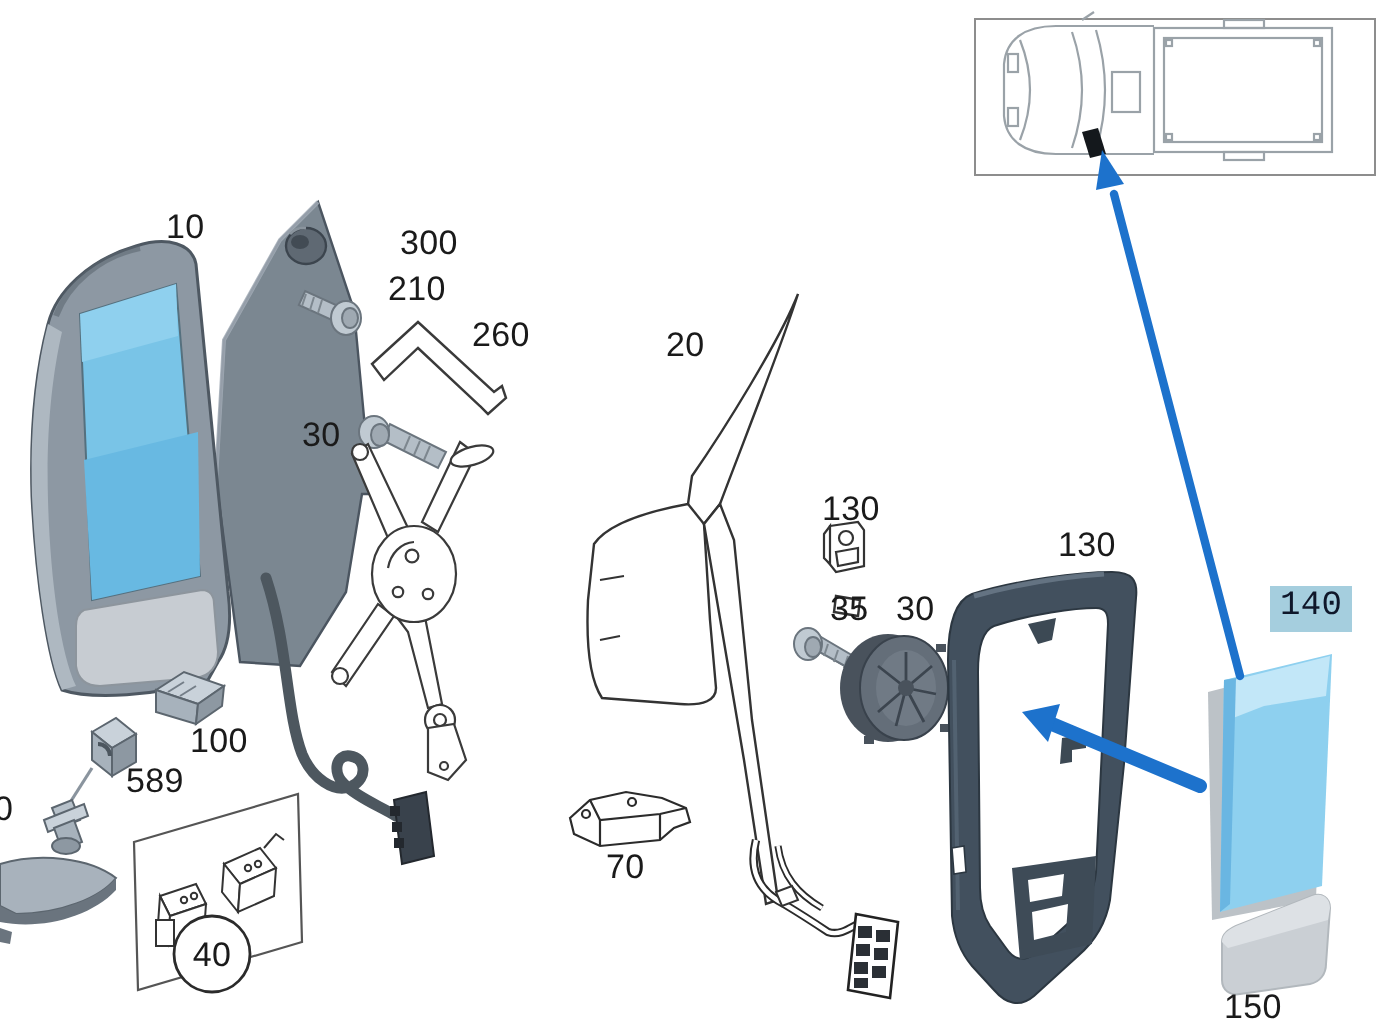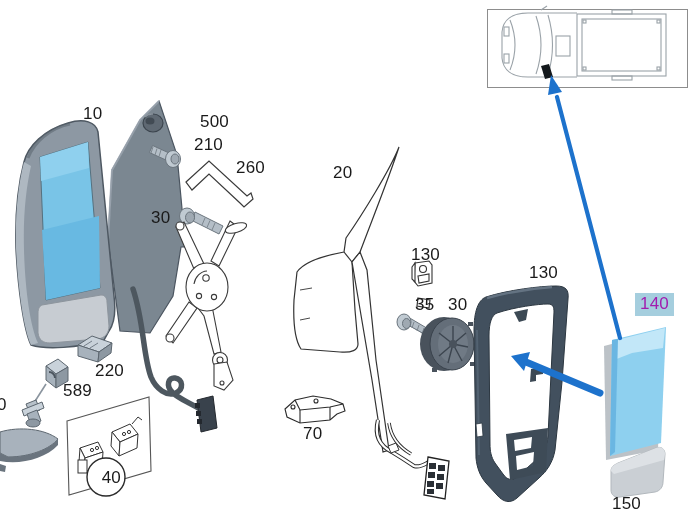--- a/index.html
+++ b/index.html
@@ -6,24 +6,24 @@
   .stage{
     position:relative;width:696px;height:516px;background:#ffffff;
     overflow:hidden;font-family:"Liberation Sans",sans-serif;
   }
   .canvas{position:absolute;left:0;top:0;}
   .plabel{
     position:absolute;font-size:17px;line-height:1.15;color:#1a1a1a;
     letter-spacing:.2px;white-space:nowrap;user-select:none;cursor:pointer;text-align:center;
   }
   .plabel.hl{
-    background:#a5cede;padding:1px 5px 2px 5px;color:#a21caf;
+    background:#a5cede;padding:1px 5px 2px 5px;color:#0f172a;font-family:Liberation Mono, monospace;
   }
   .plabel.circled{
-    width:30px;text-align:right;cursor:pointer;
+    width:30px;text-align:center;cursor:pointer;
   }
 </style>
 </head>
 <body>
 
 <div class="stage">
 
   <svg class="canvas" width="696" height="516" viewBox="0 0 696 516">
 
     <g>
@@ -247,30 +247,30 @@
       <line x1="620" y1="338" x2="557" y2="97" stroke="#1d72cc" stroke-width="4.2" stroke-linecap="round"></line>
       <polygon points="551,75 562,92 548,95" fill="#1d72cc"></polygon>
     </g>
     <g>
       <line x1="600" y1="393" x2="526" y2="362" stroke="#1d72cc" stroke-width="7" stroke-linecap="round"></line>
       <polygon points="511,356 530,352 524,371" fill="#1d72cc"></polygon>
     </g>
   </svg>
 
   <div class="plabel" style="left:83px;top:104px">10</div>
-  <div class="plabel" style="left:200px;top:112px">500</div>
+  <div class="plabel" style="left:200px;top:112px">300</div>
   <div class="plabel" style="left:194px;top:135px">210</div>
   <div class="plabel" style="left:236px;top:158px">260</div>
   <div class="plabel" style="left:333px;top:163px">20</div>
   <div class="plabel" style="left:151px;top:208px">30</div>
   <div class="plabel" style="left:411px;top:245px">130</div>
   <div class="plabel" style="left:415px;top:295px">35</div>
   <div class="plabel" style="left:448px;top:295px">30</div>
   <div class="plabel" style="left:529px;top:263px">130</div>
   <div class="plabel hl" style="left:635px;top:293px">140</div>
-  <div class="plabel" style="left:95px;top:361px">220</div>
+  <div class="plabel" style="left:95px;top:361px">100</div>
   <div class="plabel" style="left:63px;top:381px">589</div>
   <div class="plabel" style="left:303px;top:424px">70</div>
   <div class="plabel circled" style="left:91px;top:468px">40</div>
   <div class="plabel" style="left:612px;top:494px">150</div>
   <div class="plabel" style="left:-3px;top:395px">0</div>
 
 </div>
 
 </body></html>

